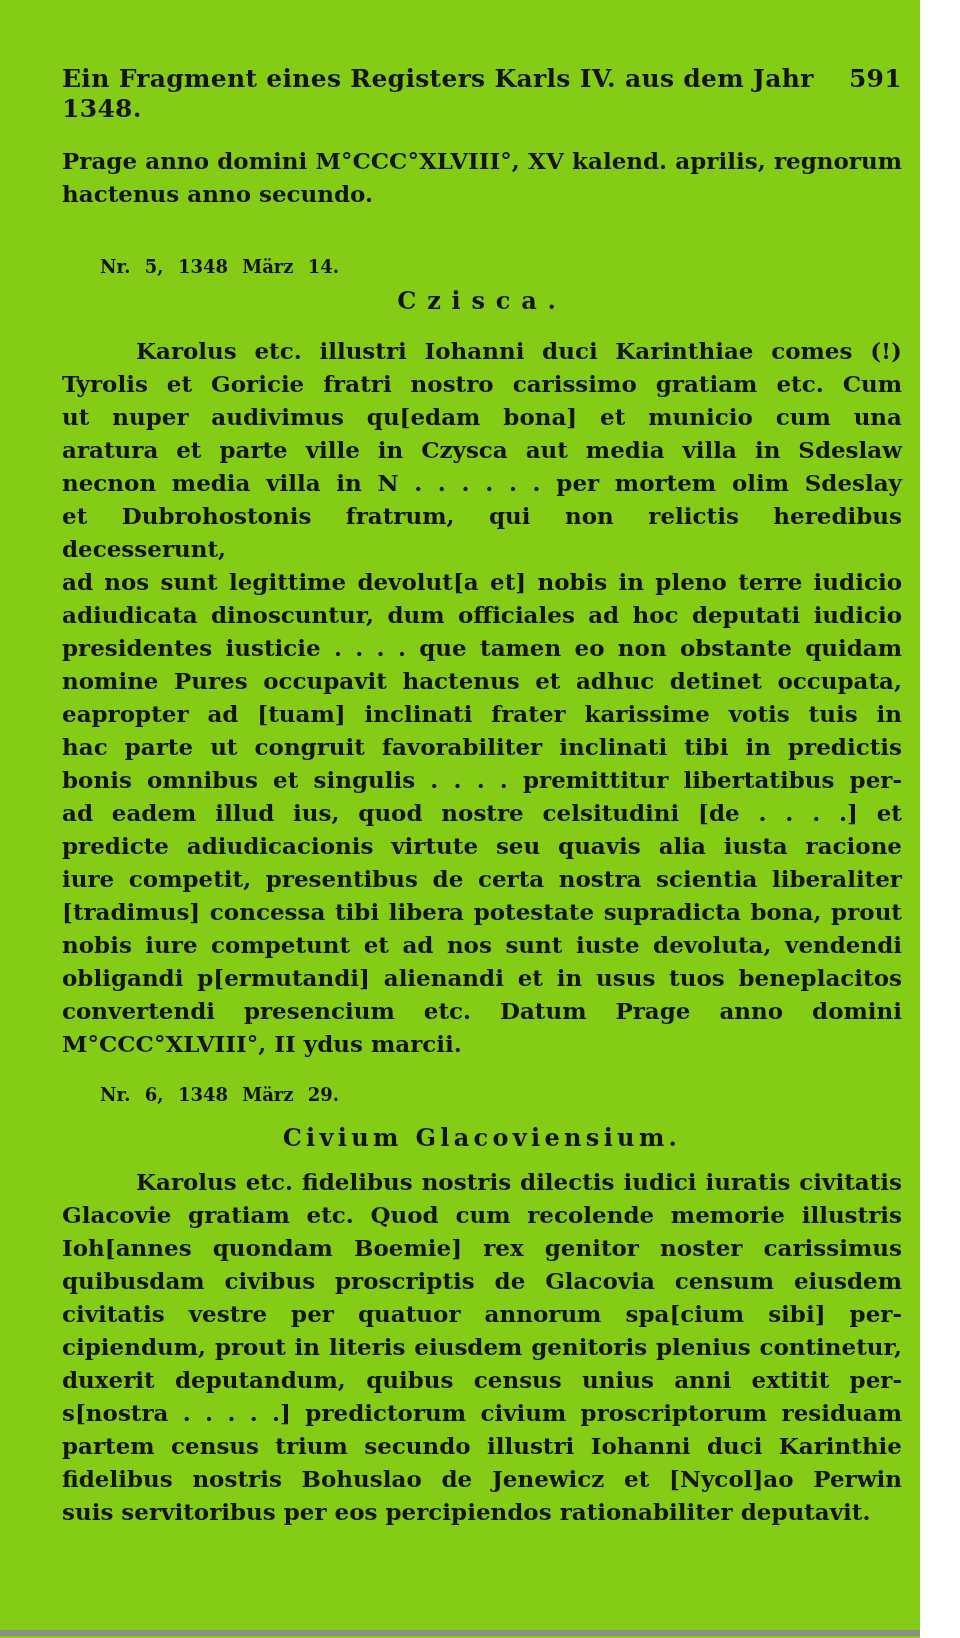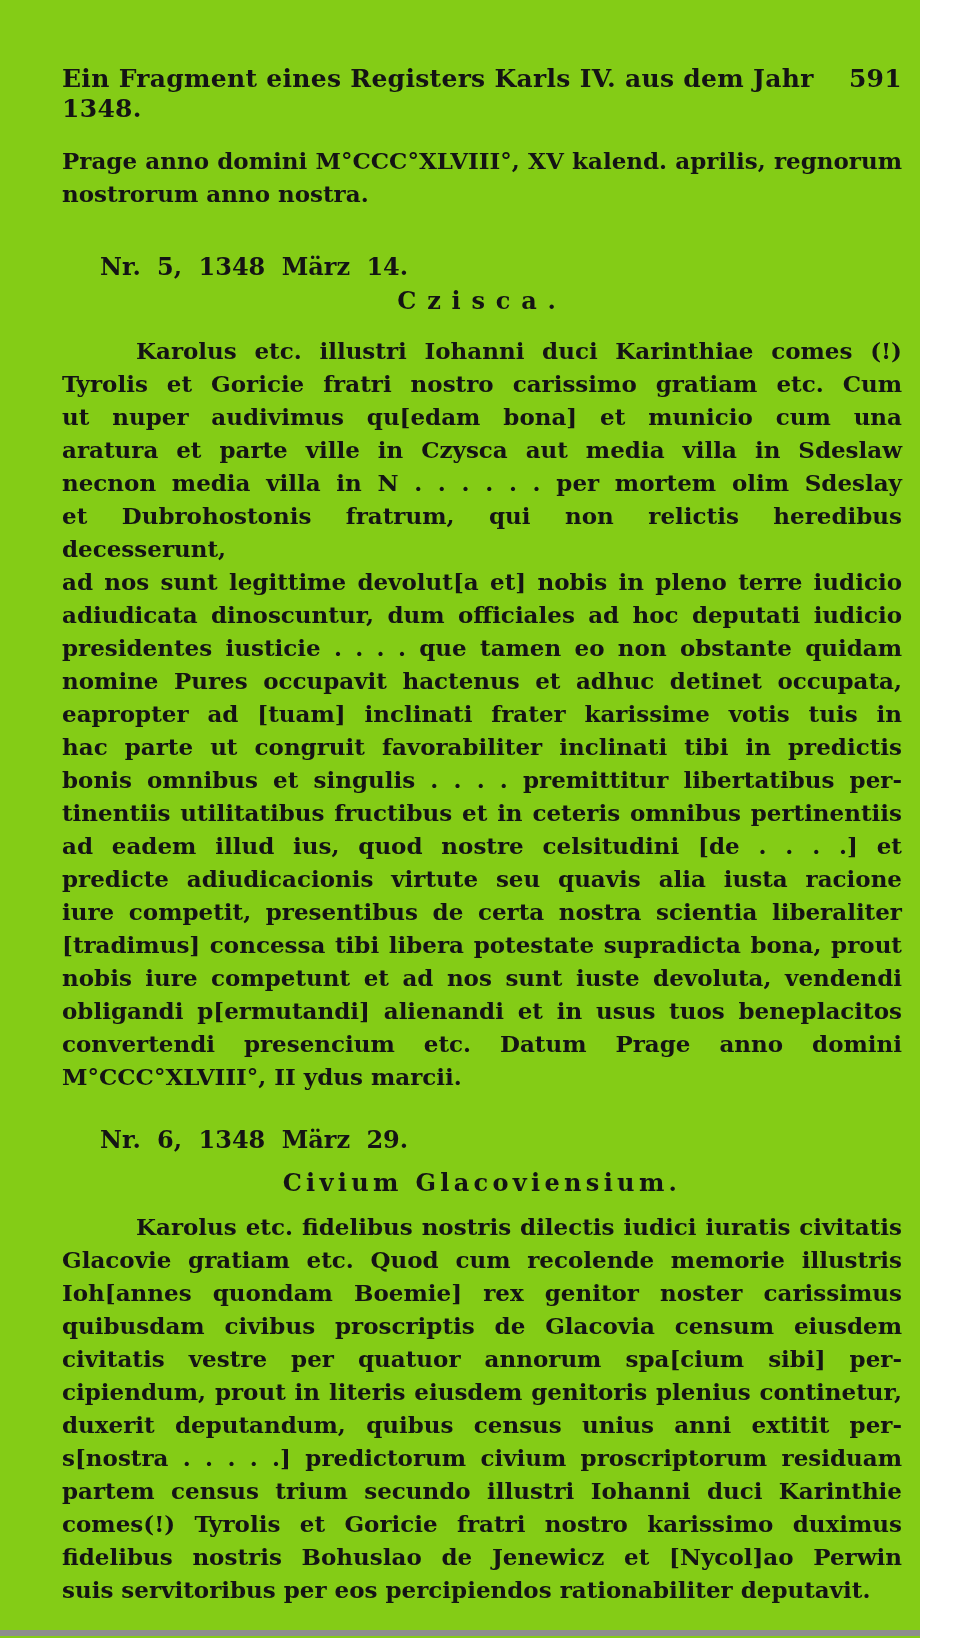--- a/index.html
+++ b/index.html
@@ -26,27 +26,27 @@
     font-size: 25px;
     line-height: 30px;
     letter-spacing: 0.3px;
   }
   .intro {
     margin-top: 20px;
     font-size: 23px;
     line-height: 33px;
   }
   .nr-heading {
-    font-size: 24px;
+    font-size: 18px;
     line-height: 33px;
     padding-left: 38px;
     word-spacing: 8px;
   }
   .entry-0 .nr-heading { margin-top: 40px; }
-  .entry-1 .nr-heading { margin-top: 30px; }
+  .entry-1 .nr-heading { margin-top: 18px; }
   .entry-title {
     text-align: center;
     font-size: 24px;
     line-height: 33px;
   }
   .entry-0 .entry-title { letter-spacing: 0.45em; margin-top: 1px; }
   .entry-1 .entry-title { letter-spacing: 0.18em; margin-top: 10px; }
   .para {
     font-size: 23px;
     line-height: 33px;
@@ -76,41 +76,40 @@
 <div class="page">
   <div class="content">
 
     <div class="running-head">
       <span>Ein Fragment eines Registers Karls IV. aus dem Jahr 1348.</span>
       <span>591</span>
     </div>
 
     <div class="intro">
         <div class="line">Prage anno domini M°CCC°XLVIII°, XV kalend. aprilis, regnorum</div>
-        <div class="line">nostrorum anno nostra.</div>
+        <div class="line">hactenus anno secundo.</div>
       </div>
 
     <div class="entry entry-0">
       <div class="nr-heading">Nr. 5, 1348 März 14.</div>
       <div class="entry-title">Czisca.</div>
       <div class="para indent">
           <div class="line">Karolus etc. illustri Iohanni duci Karinthiae comes (!)</div>
           <div class="line">Tyrolis et Goricie fratri nostro carissimo gratiam etc. Cum</div>
           <div class="line">ut nuper audivimus qu[edam bona] et municio cum una</div>
           <div class="line">aratura et parte ville in Czysca aut media villa in Sdeslaw</div>
           <div class="line">necnon media villa in N . . . . . . per mortem olim Sdeslay</div>
           <div class="line">et Dubrohostonis fratrum, qui non relictis heredibus decesserunt,</div>
           <div class="line">ad nos sunt legittime devolut[a et] nobis in pleno terre iudicio</div>
           <div class="line">adiudicata dinoscuntur, dum officiales ad hoc deputati iudicio</div>
           <div class="line">presidentes iusticie . . . . que tamen eo non obstante quidam</div>
           <div class="line">nomine Pures occupavit hactenus et adhuc detinet occupata,</div>
           <div class="line">eapropter ad [tuam] inclinati frater karissime votis tuis in</div>
           <div class="line">hac parte ut congruit favorabiliter inclinati tibi in predictis</div>
           <div class="line">bonis omnibus et singulis . . . . premittitur libertatibus per-</div>
-          <div class="line">tinentiis utilitatibus fructibus et in ceteris omnibus pertinentiis</div>
           <div class="line">ad eadem illud ius, quod nostre celsitudini [de . . . .] et</div>
           <div class="line">predicte adiudicacionis virtute seu quavis alia iusta racione</div>
           <div class="line">iure competit, presentibus de certa nostra scientia liberaliter</div>
           <div class="line">[tradimus] concessa tibi libera potestate supradicta bona, prout</div>
           <div class="line">nobis iure competunt et ad nos sunt iuste devoluta, vendendi</div>
           <div class="line">obligandi p[ermutandi] alienandi et in usus tuos beneplacitos</div>
           <div class="line">convertendi presencium etc. Datum Prage anno domini</div>
           <div class="line">M°CCC°XLVIII°, II ydus marcii.</div>
         </div>
     </div>
@@ -121,21 +120,20 @@
       <div class="para indent">
           <div class="line">Karolus etc. fidelibus nostris dilectis iudici iuratis civitatis</div>
           <div class="line">Glacovie gratiam etc. Quod cum recolende memorie illustris</div>
           <div class="line">Ioh[annes quondam Boemie] rex genitor noster carissimus</div>
           <div class="line">quibusdam civibus proscriptis de Glacovia censum eiusdem</div>
           <div class="line">civitatis vestre per quatuor annorum spa[cium sibi] per-</div>
           <div class="line">cipiendum, prout in literis eiusdem genitoris plenius continetur,</div>
           <div class="line">duxerit deputandum, quibus census unius anni extitit per-</div>
           <div class="line">s[nostra . . . . .] predictorum civium proscriptorum residuam</div>
           <div class="line">partem census trium secundo illustri Iohanni duci Karinthie</div>
-          <div class="line">comes(!) Tyrolis et Goricie fratri nostro karissimo duximus</div>
           <div class="line">fidelibus nostris Bohuslao de Jenewicz et [Nycol]ao Perwin</div>
           <div class="line">suis servitoribus per eos percipiendos rationabiliter deputavit.</div>
         </div>
     </div>
 
   </div>
 
   <div class="scan-edge"></div>
 </div>
 

